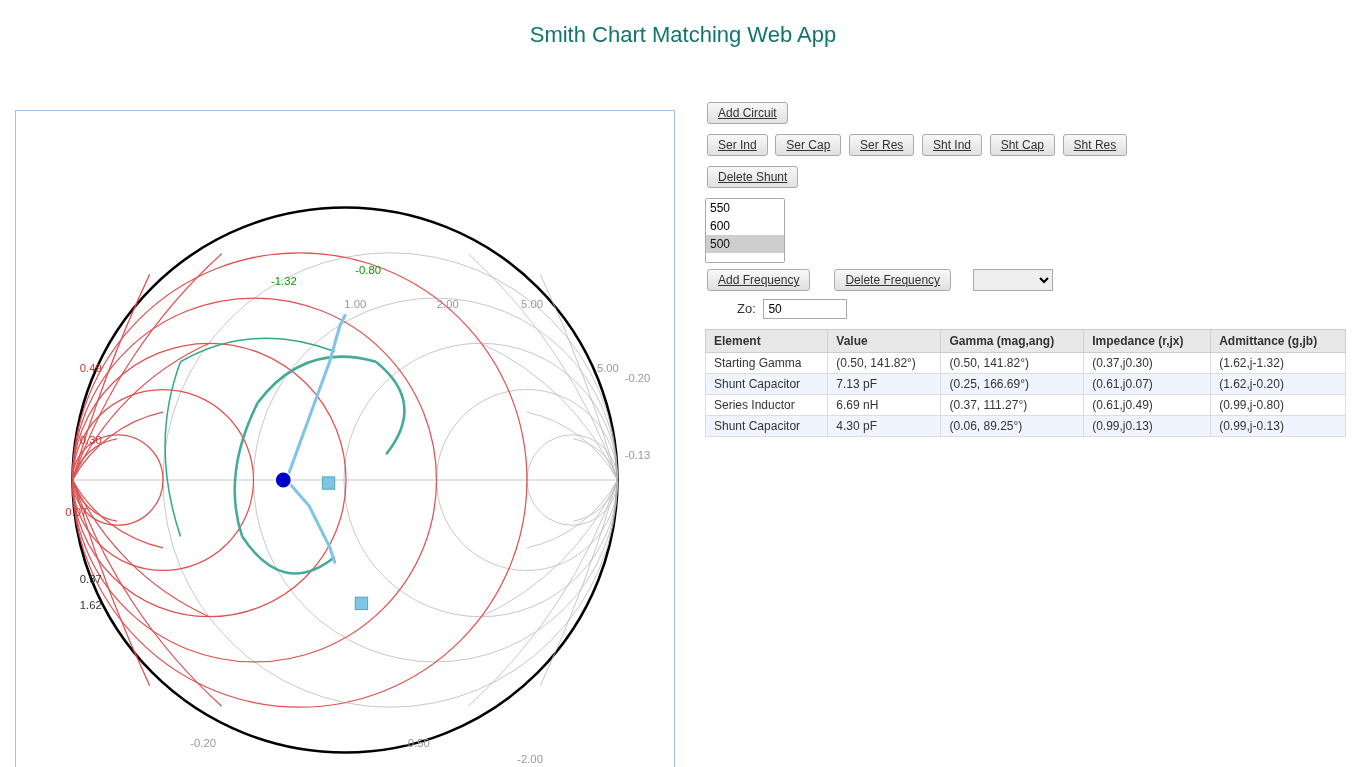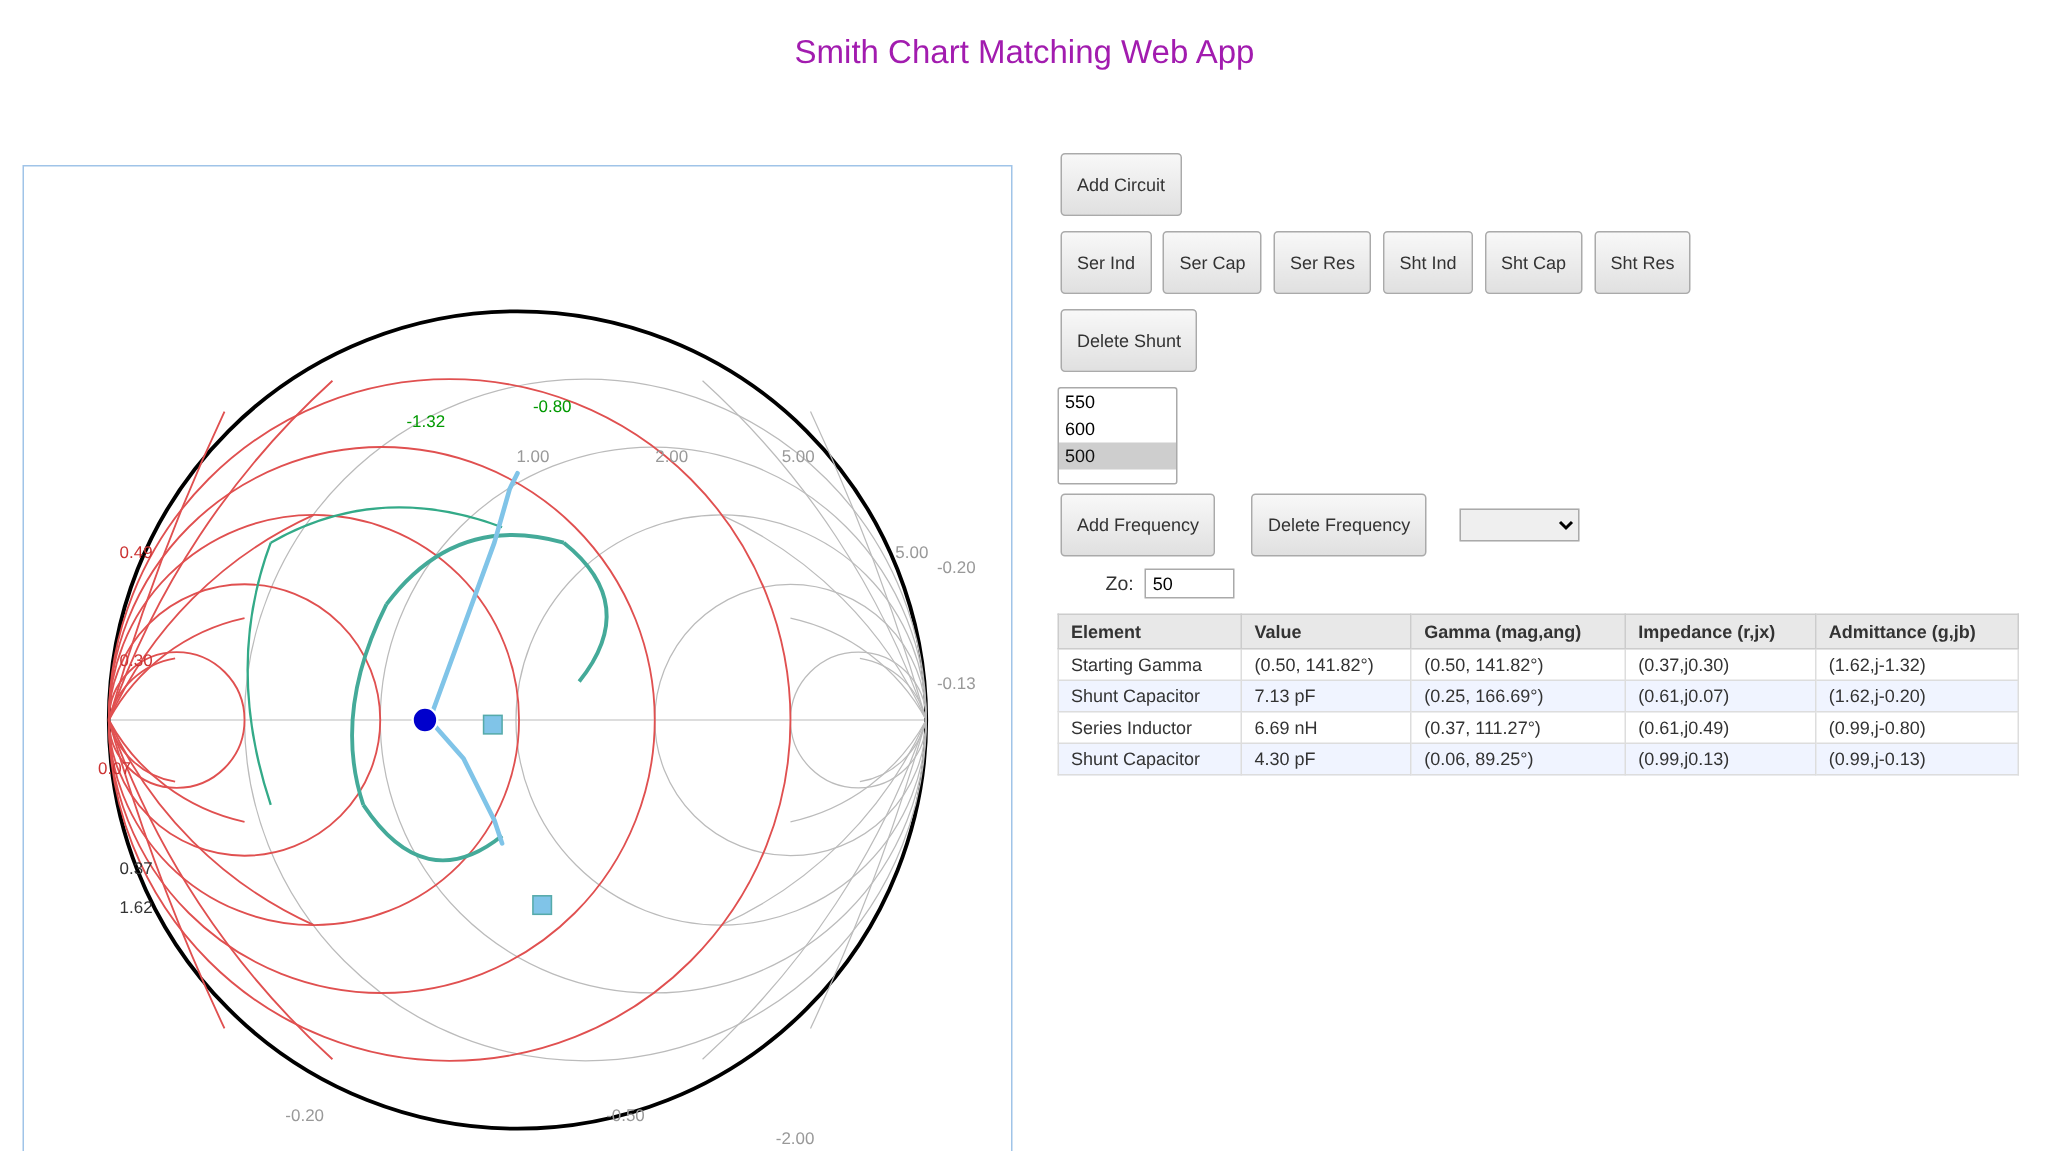--- a/index.html
+++ b/index.html
@@ -17,39 +17,40 @@
       flex-shrink: 0;
     }
 
     #controls {
       flex: 1;
       padding: 100px 20px 20px 30px;
     }
 
     h1 {
       text-align: center;
-      color: #a21caf;
+      color: #0f766e;
       font-size: 22px;
       font-weight: normal;
       position: absolute;
       width: 100%;
       top: 22px;
       left: 0;
     }
 
     .btn {
       display: inline-block;
-      padding: 13px 10px;
+      padding: 3px 10px;
       background: linear-gradient(to bottom, #f8f8f8, #e0e0e0);
       border: 1px solid #aaa;
       border-radius: 3px;
       cursor: pointer;
       font-size: 12px;
       color: #333;
       margin: 2px;
+      text-decoration: underline;
     }
 
     .button-row { margin-bottom: 6px; }
 
     .freq-list-container {
       display: flex;
       align-items: flex-start;
       margin: 8px 0 6px 0;
     }
 
@@ -68,21 +69,21 @@
       font-size: 12px;
       border: 1px solid #aaa;
     }
 
     .zo-row {
       margin: 6px 0 10px 0;
       font-size: 13px;
     }
     .zo-row label { margin-right: 4px; margin-left: 32px; }
     .zo-input {
-      width: 60px;
+      width: 84px;
       padding: 2px 4px;
       border: 1px solid #aaa;
       font-size: 12px;
     }
 
     table {
       border-collapse: collapse;
       width: 100%;
       font-size: 12px;
       margin-top: 0;

